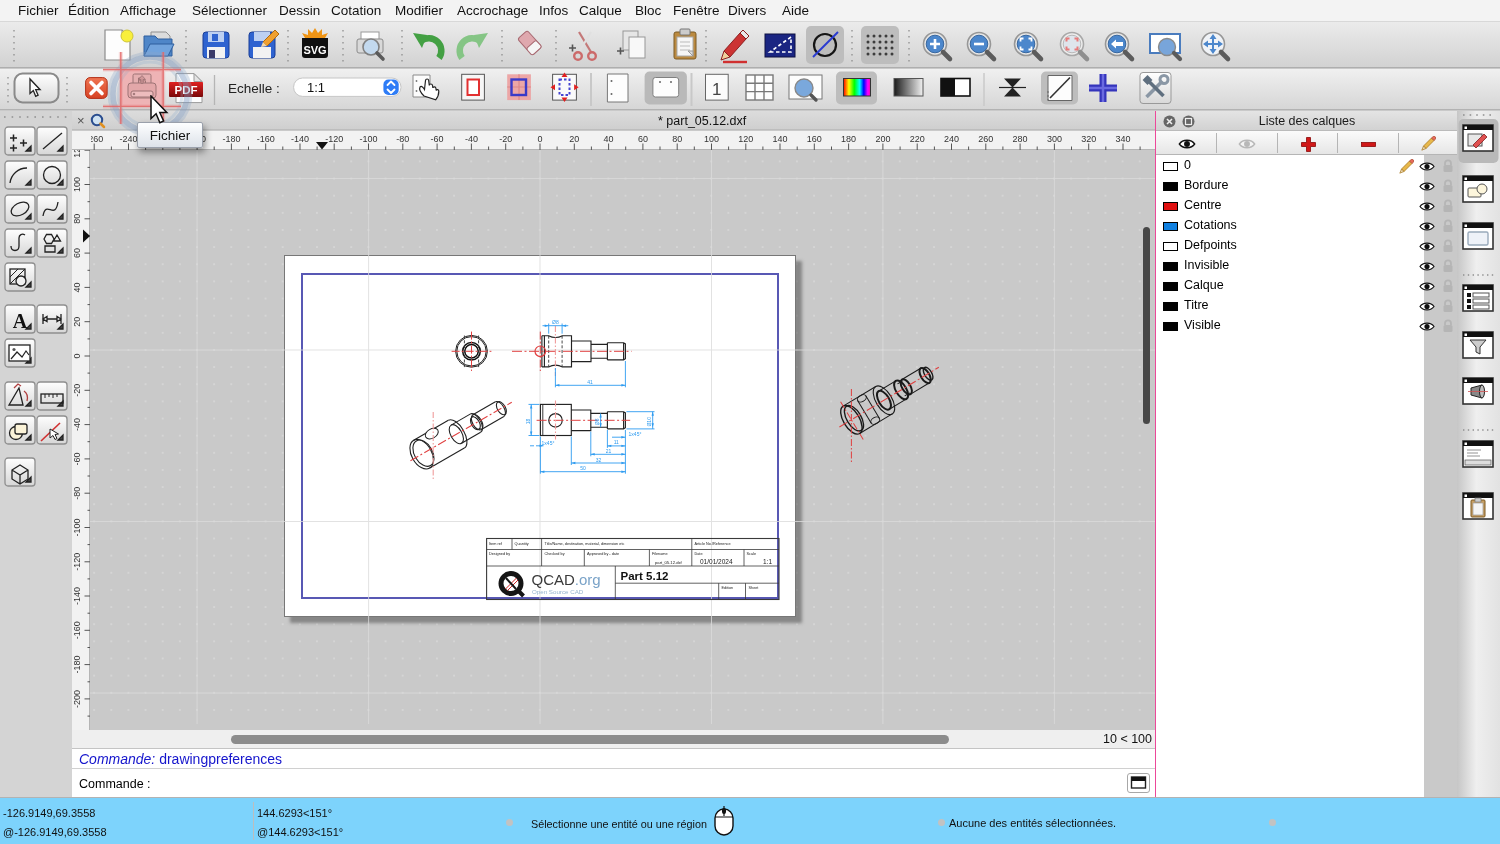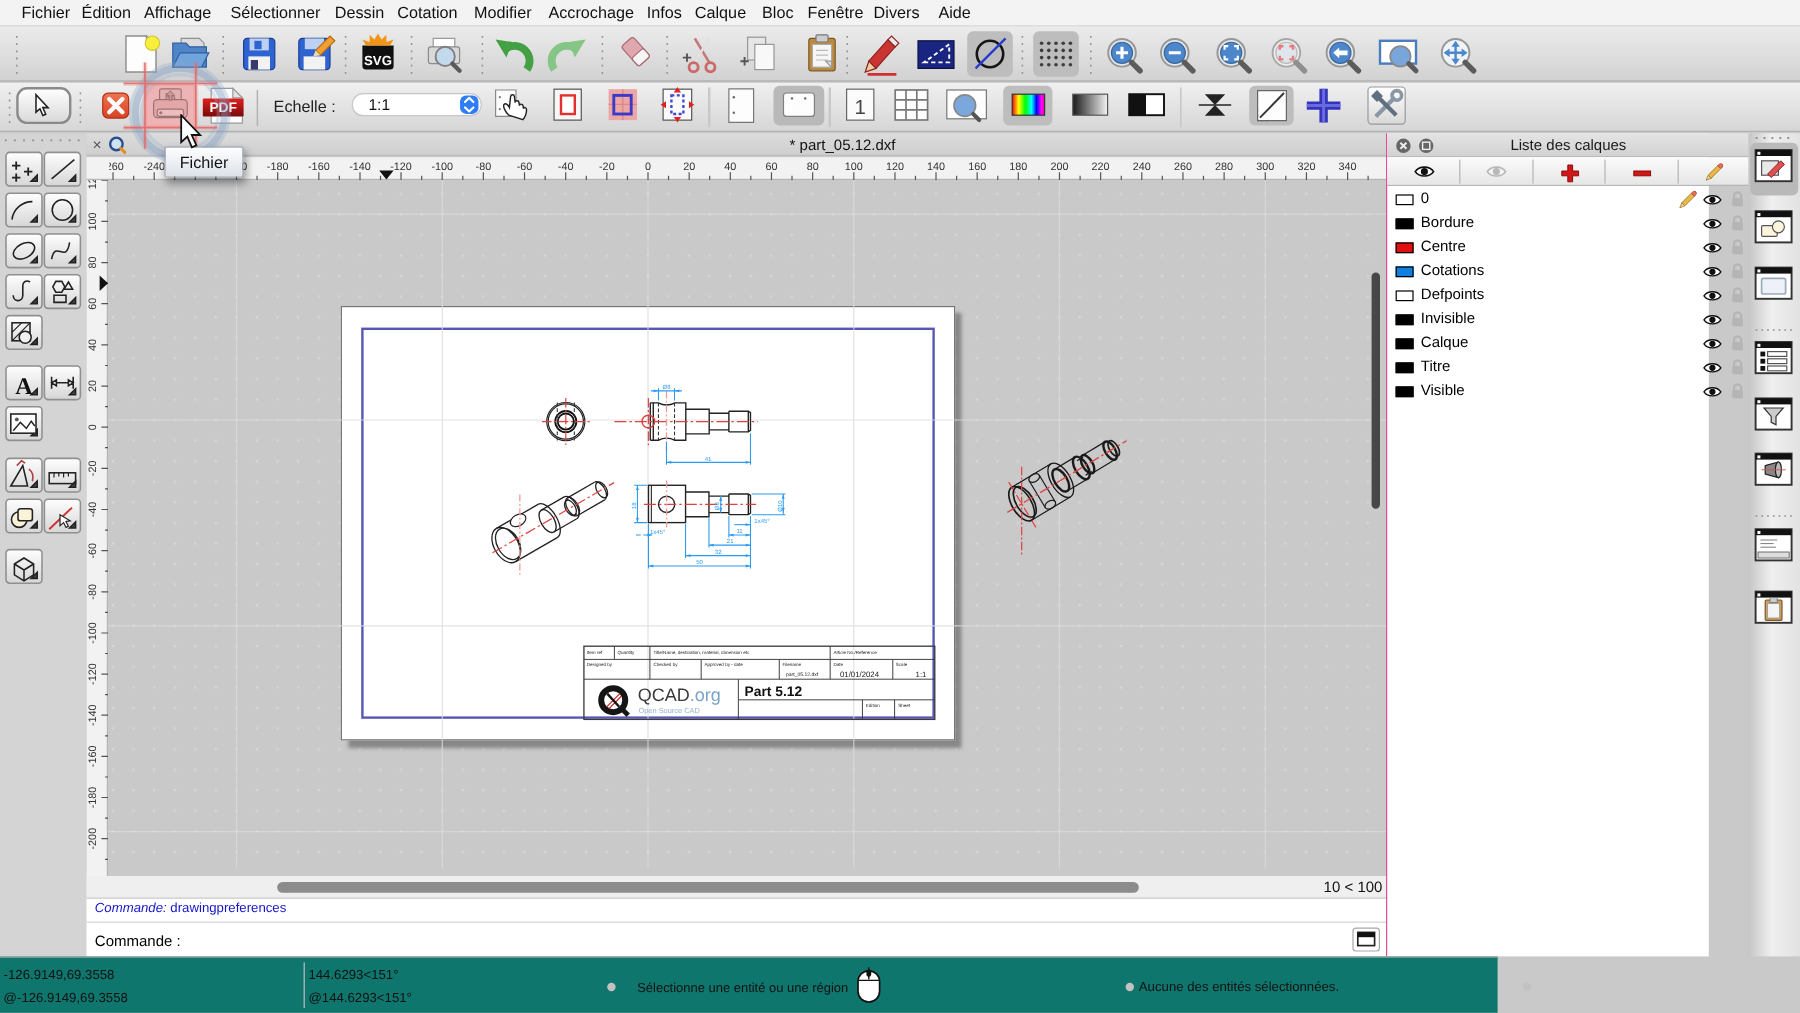--- a/index.html
+++ b/index.html
@@ -12,29 +12,29 @@
 #leftdock{left:0;top:111px;width:72px;height:686px;background:#d4d4d4;z-index:4}
 #hruler{left:72px;top:131px;width:1083px;height:19px;background:#f2f2f2;border-bottom:1px solid #b5b5b5;z-index:2}
 #vruler{left:72px;top:150px;width:18px;height:580px;background:#f2f2f2;border-right:1px solid #b5b5b5;z-index:2}
 #canvas{left:90px;top:144px;width:1233px;height:580px;background-color:#c9c9c9;background-image:radial-gradient(circle at 1px 1px,#d5d5d5 .9px,transparent 1.4px);background-size:17.146px 17.146px;background-position:3.2px -0.7px}
 #paper{position:absolute;left:194px;top:111px;width:512px;height:362px;background:#fff;border:1px solid #777;box-shadow:6px 6px 3px rgba(70,70,70,.5)}
 #bframe{position:absolute;left:211px;top:129px;width:478px;height:326px;border:2px solid #5858b4}
 #vthumb{position:absolute;left:1053px;top:83px;width:7px;height:197px;background:#474747;border-radius:4px}
 #bottompanel{left:72px;top:730px;width:1083px;height:67px;background:#fff;z-index:3}
 #scrollrow{position:absolute;left:0;top:0;width:1083px;height:19px;background:#efefef;border-bottom:1px solid #c4c4c4}
 #hthumb{position:absolute;left:159px;top:5px;width:718px;height:9px;background:#8c8c8c;border-radius:5px}
-#histrow{position:absolute;left:0;top:19px;width:1083px;height:20px;background:#fff;border-bottom:1px solid #d0d0d0;font-size:11px;color:#1515cc}
+#histrow{position:absolute;left:0;top:19px;width:1083px;height:20px;background:#fff;border-bottom:1px solid #d0d0d0;font-size:14px;color:#1515cc}
 #inprow{position:absolute;left:0;top:39px;width:1083px;height:28px;background:#fff;font-size:12.5px;color:#000}
 #rightdock{left:1155px;top:111px;width:269px;height:686px;background:#fff;border-left:1px solid #ec4899;z-index:4}
 #rdtitle{position:absolute;left:0;top:0;width:302px;height:20px;background:linear-gradient(#e4e4e4,#d2d2d2);border-bottom:1px solid #bbb;text-align:center;font-size:12.5px;color:#1a1a1a}
 #rdtools{position:absolute;left:0;top:20px;width:302px;height:24px;background:linear-gradient(#fbfbfb,#e6e6e6);border-bottom:1px solid #b5b5b5}
 .lrow{position:absolute;left:0;width:302px;height:20px;font-size:12.5px;color:#000}
 .sw{position:absolute;left:7px;top:6px;width:15px;height:9px;border:1px solid #000}
 #rightstrip{left:1457px;top:111px;width:43px;height:686px;background:linear-gradient(90deg,#c6c6c6,#efefef 45%,#e2e2e2);z-index:4}
-#statusbar{left:0;top:797px;width:1248px;height:47px;background:#0f766e;border-top:1px solid #b3b3b3;font-size:11px;color:#111;z-index:5}
+#statusbar{left:0;top:797px;width:1500px;height:47px;background:#7dd3fc;border-top:1px solid #b3b3b3;font-size:11px;color:#111;z-index:5}
 #tooltip{position:absolute;left:137px;top:122px;width:66px;height:26px;background:linear-gradient(#fdfeff,#dde2e9);border:1px solid #9aa0ab;border-radius:2px;box-shadow:2px 4px 7px rgba(0,0,0,.4);font-size:13.5px;color:#111;text-align:center;line-height:25px;z-index:60}
 </style></head>
 <body>
 <div id="menubar" class="ab">
 <span style="left:18px">Fichier</span>
     <span style="left:68px">Édition</span>
     <span style="left:120px">Affichage</span>
     <span style="left:192px">Sélectionner</span>
     <span style="left:279px">Dessin</span>
     <span style="left:331px">Cotation</span>

